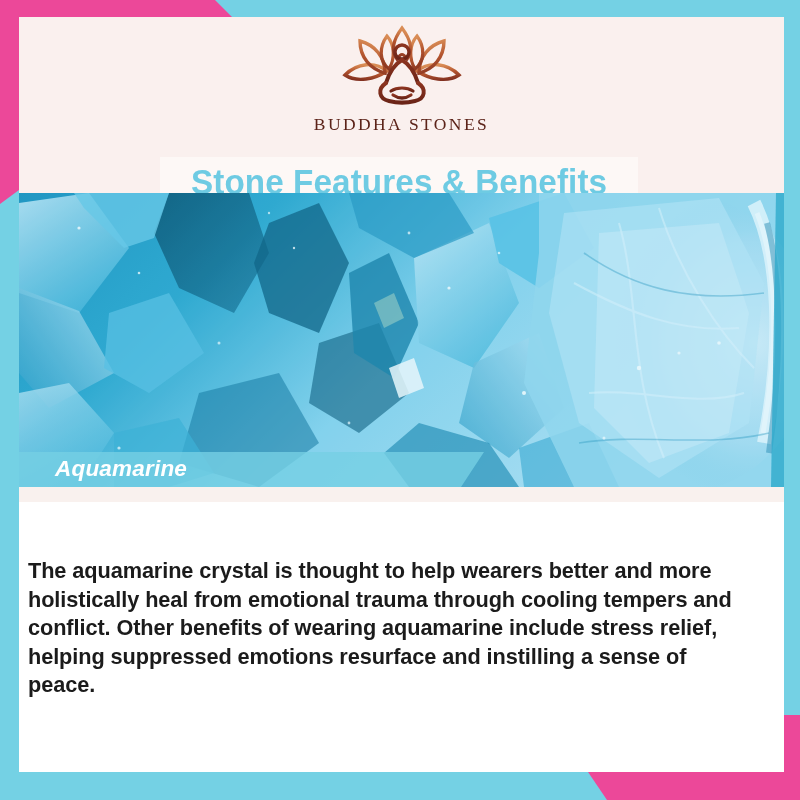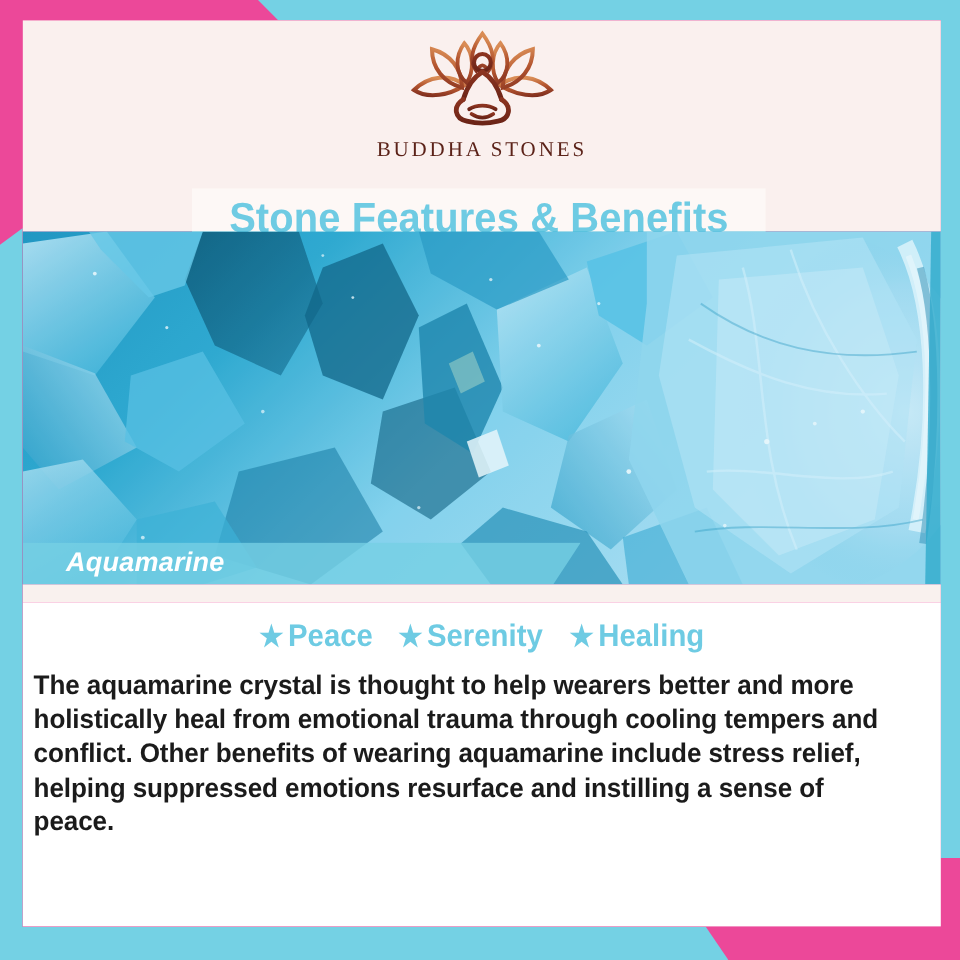--- a/index.html
+++ b/index.html
@@ -332,21 +332,16 @@
 
       <rect x="0" y="0" width="765" height="294" fill="#35b4dc" opacity="0.12"></rect>
     </svg>
   </div>
 
   <div class="label-band"></div>
   <div class="label-text">Aquamarine</div>
 
   <div class="cream-gap"></div>
   <div class="content">
-    <div class="benefits-row">
-      <span class="benefit"><span class="star">★</span><span>Peace</span></span>
-      <span class="benefit"><span class="star">★</span><span>Serenity</span></span>
-      <span class="benefit"><span class="star">★</span><span>Healing</span></span>
-    </div>
     <div class="body-copy">The aquamarine crystal is thought to help wearers better and more holistically heal from emotional trauma through cooling tempers and conflict. Other benefits of wearing aquamarine include stress relief, helping suppressed emotions resurface and instilling a sense of peace.</div>
   </div>
 
 </div>
 
 </body></html>

